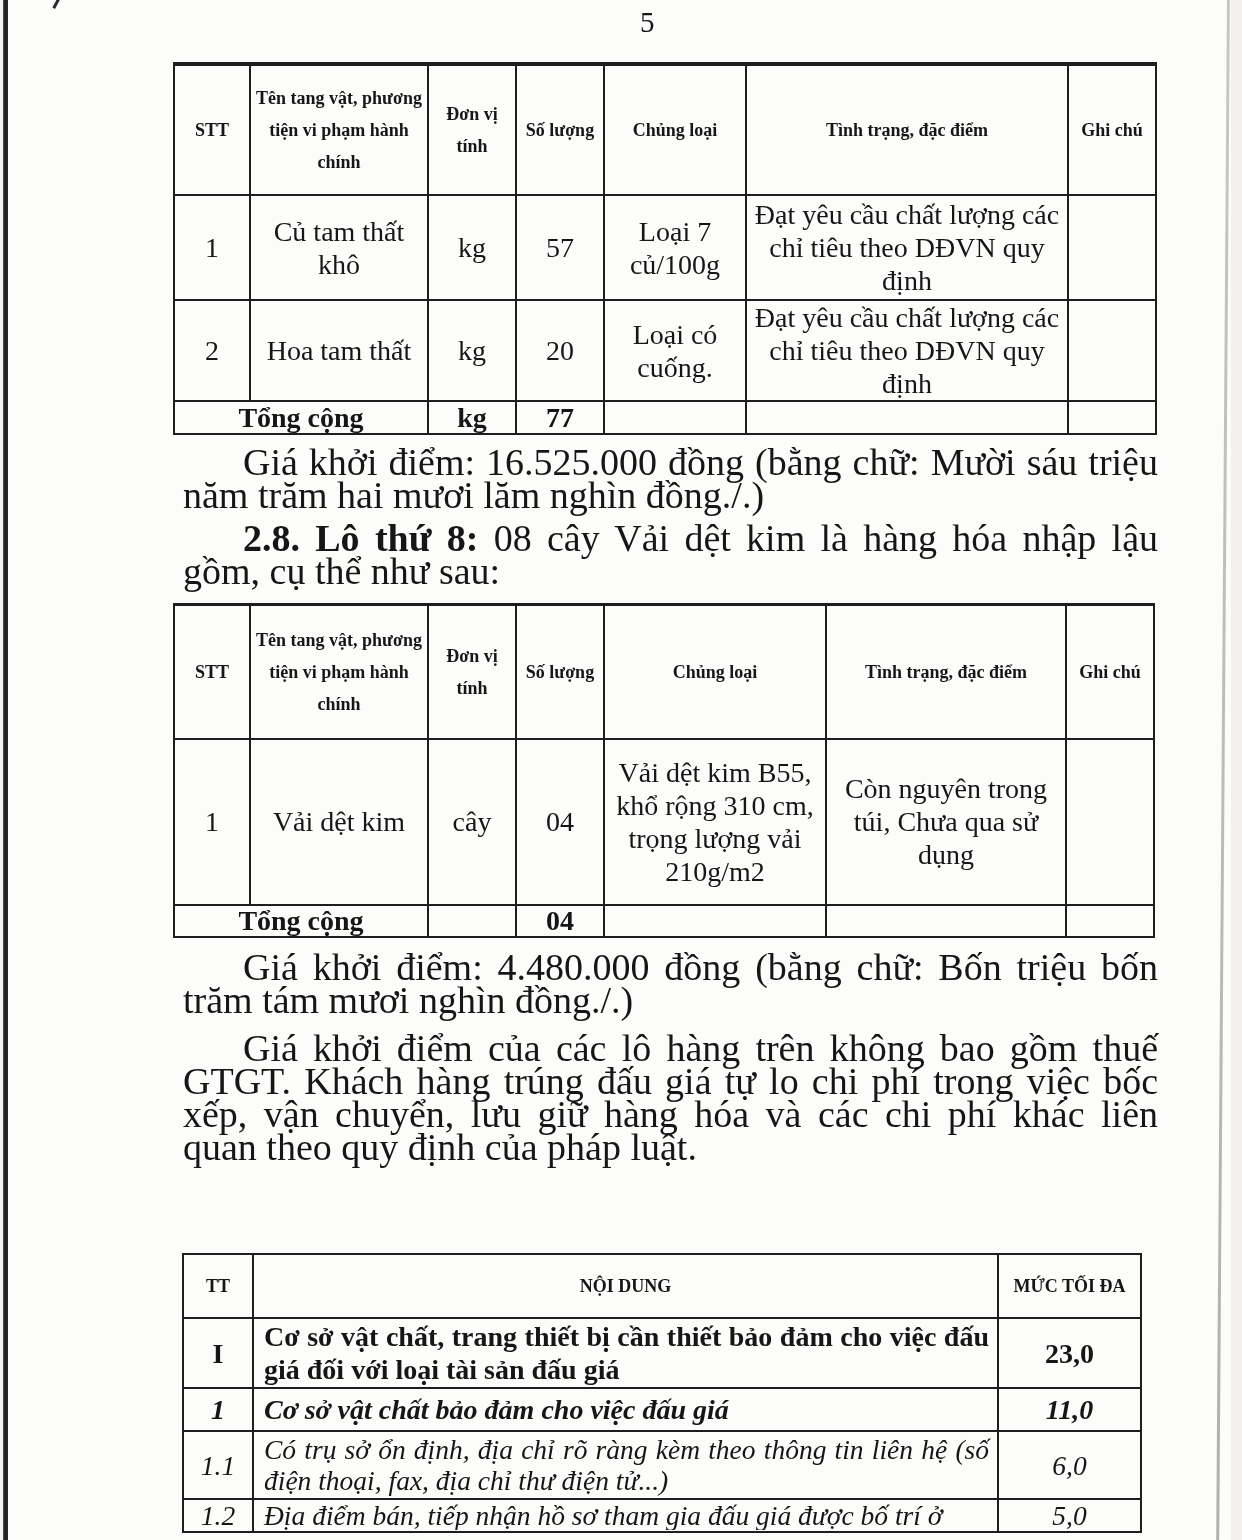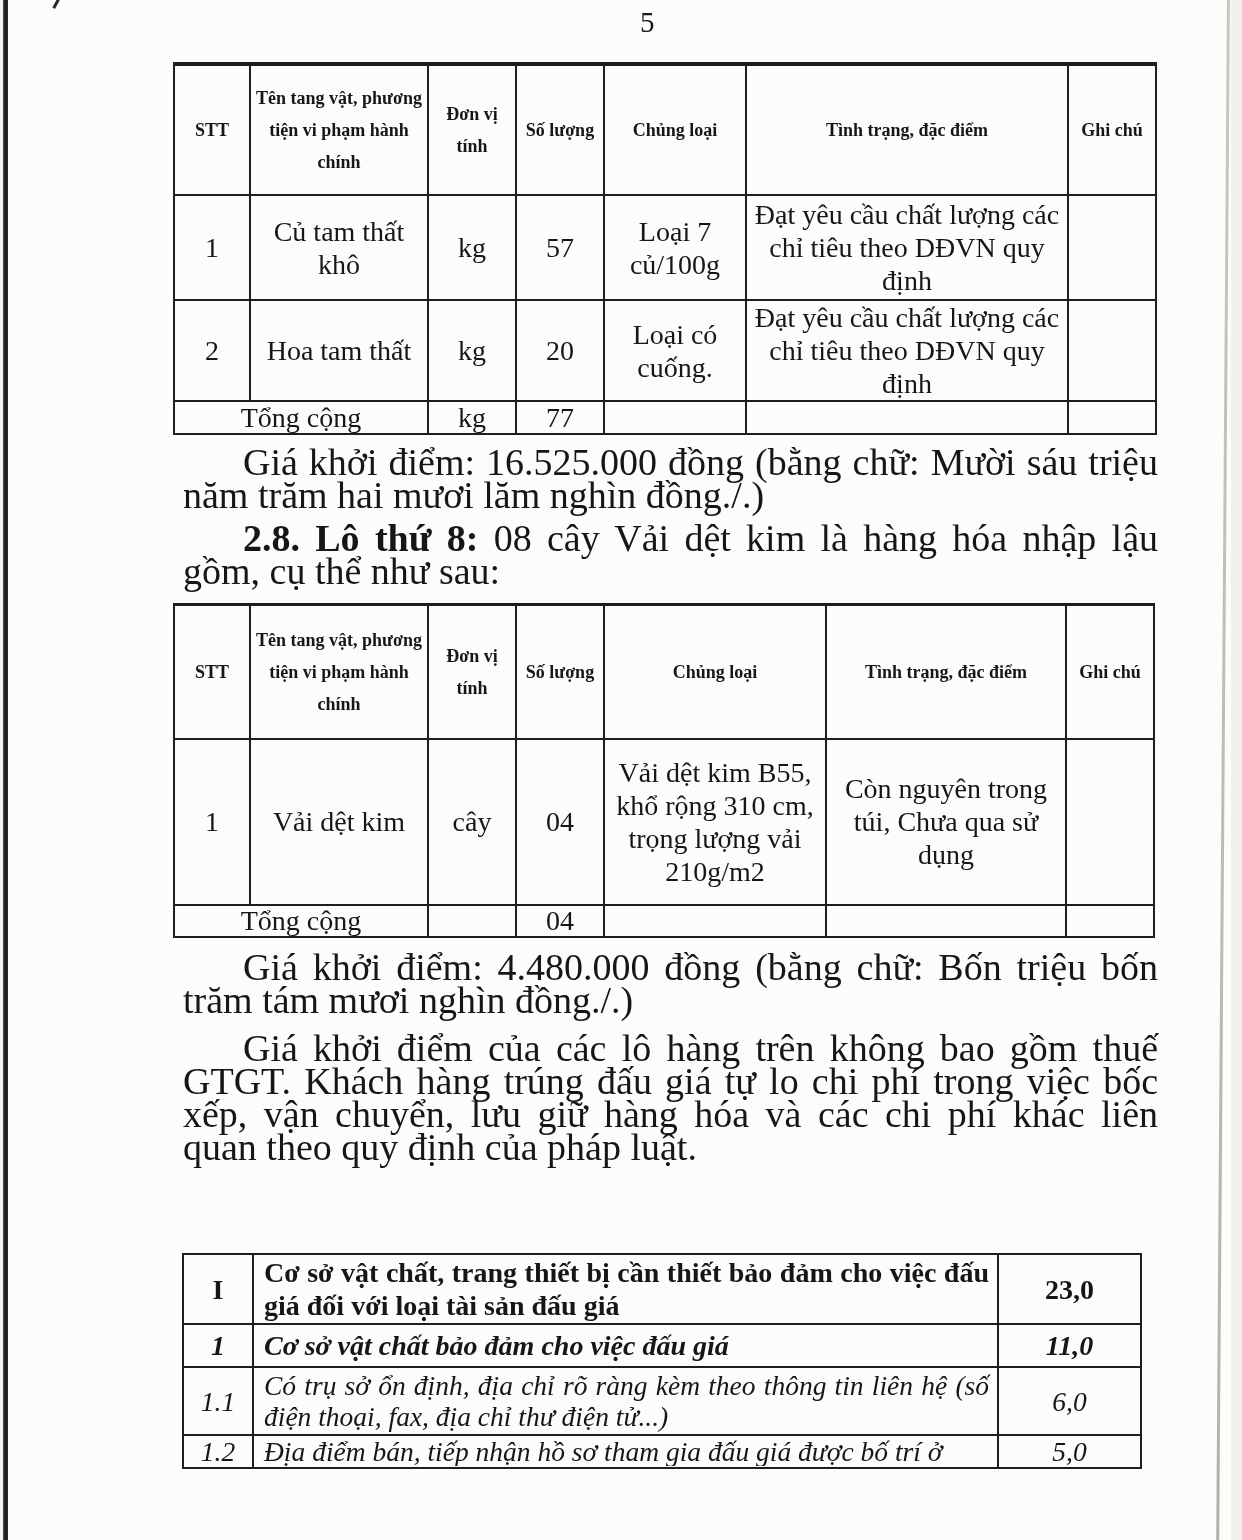--- a/index.html
+++ b/index.html
@@ -28,21 +28,21 @@
   .para{position:absolute;left:183px;width:975px;font-size:38px;line-height:33px;
     text-align:justify;text-indent:60px;}
   .para b{font-weight:bold;}
 
   
   table.doc{border-collapse:collapse;table-layout:fixed;position:absolute;
     font-size:28px;}
   table.doc td{border:2px solid #1e1e1e;text-align:center;vertical-align:middle;
     padding:0 4px;overflow:hidden;line-height:33px;}
   table.doc .hdr td{font-weight:bold;font-size:18px;line-height:32px;}
-  table.doc .total td{font-weight:normal;line-height:30px;margin-top:28px;}
+  table.doc .total td{font-weight:bold;line-height:30px;margin-top:28px;}
 
   
   .t1{left:173px;top:62px;width:982px;border-top:4px solid #1e1e1e;}
   
   .t2{left:173px;top:603px;width:980px;border-top:3px solid #1e1e1e;}
   
   .t3{left:182px;top:1253px;width:958px;}
   .t3 td{line-height:32px;}
   .t3 .hdr td{line-height:30px;}
   .t3 .cell-content{text-align:justify;padding:0 8px 0 10px;}
@@ -162,20 +162,25 @@
   <div class="para" style="top:1032px">Giá khởi điểm của các lô hàng trên không bao gồm thuế GTGT. Khách hàng trúng đấu giá tự lo chi phí trong việc bốc xếp, vận chuyển, lưu giữ hàng hóa và các chi phí khác liên quan theo quy định của pháp luật.</div>
 
 
   <table class="doc t3">
     <colgroup>
       <col style="width:70px">
         <col style="width:745px">
         <col style="width:143px">
     </colgroup>
     <tbody>
+        <tr class="hdr" style="height:64px">
+      <td>TT</td>
+      <td>NỘI DUNG</td>
+      <td>MỨC TỐI ĐA</td>
+    </tr>
     <tr class="row-bold" style="height:70px">
       <td>I</td>
       <td class="cell-content">Cơ sở vật chất, trang thiết bị cần thiết bảo đảm cho việc đấu giá đối với loại tài sản đấu giá</td>
       <td>23,0</td>
     </tr>
     <tr class="row-bold-italic" style="height:43px">
       <td>1</td>
       <td class="cell-content">Cơ sở vật chất bảo đảm cho việc đấu giá</td>
       <td>11,0</td>
     </tr>

